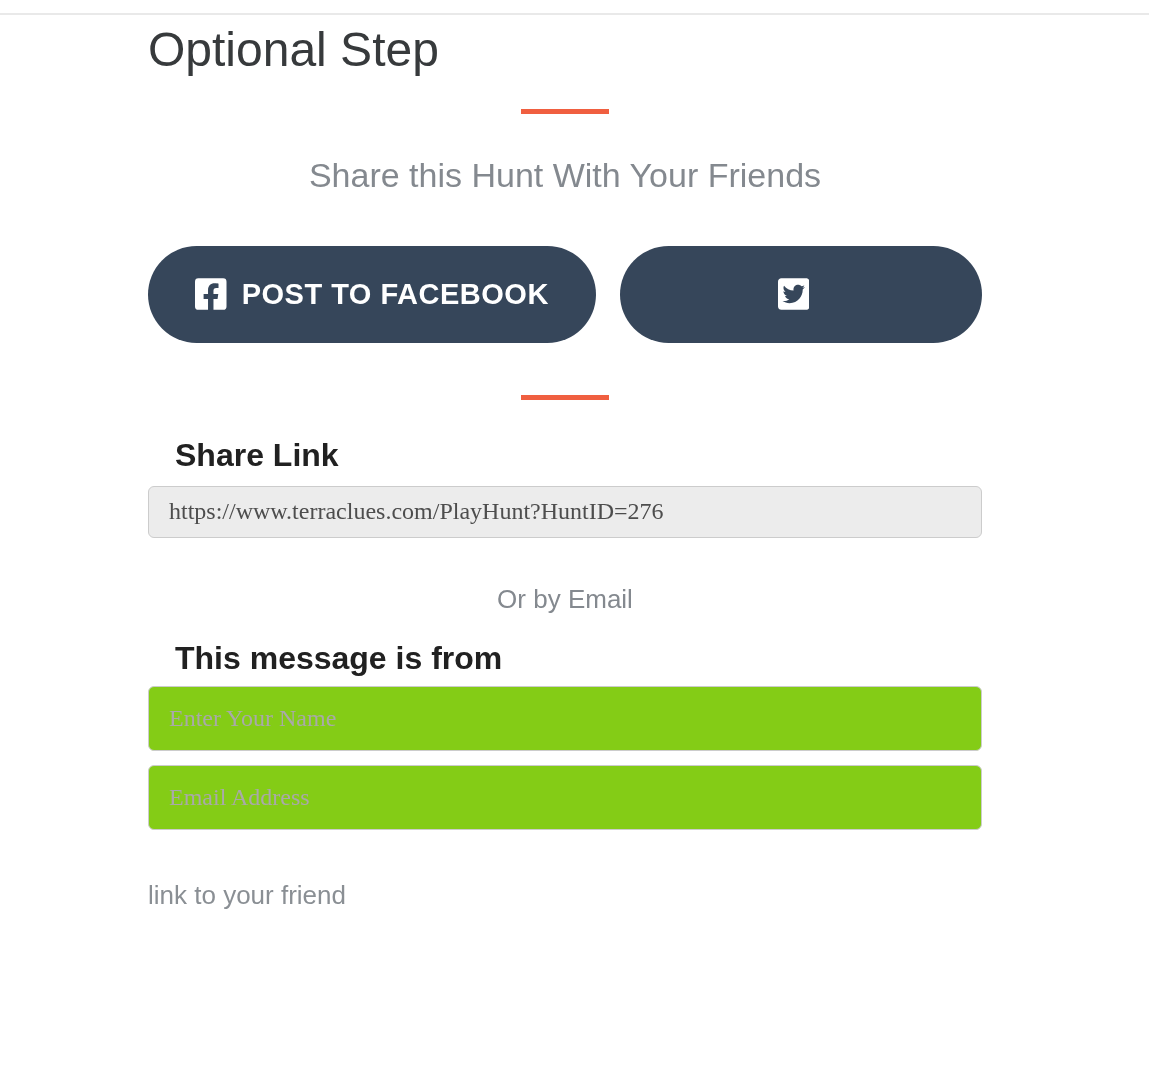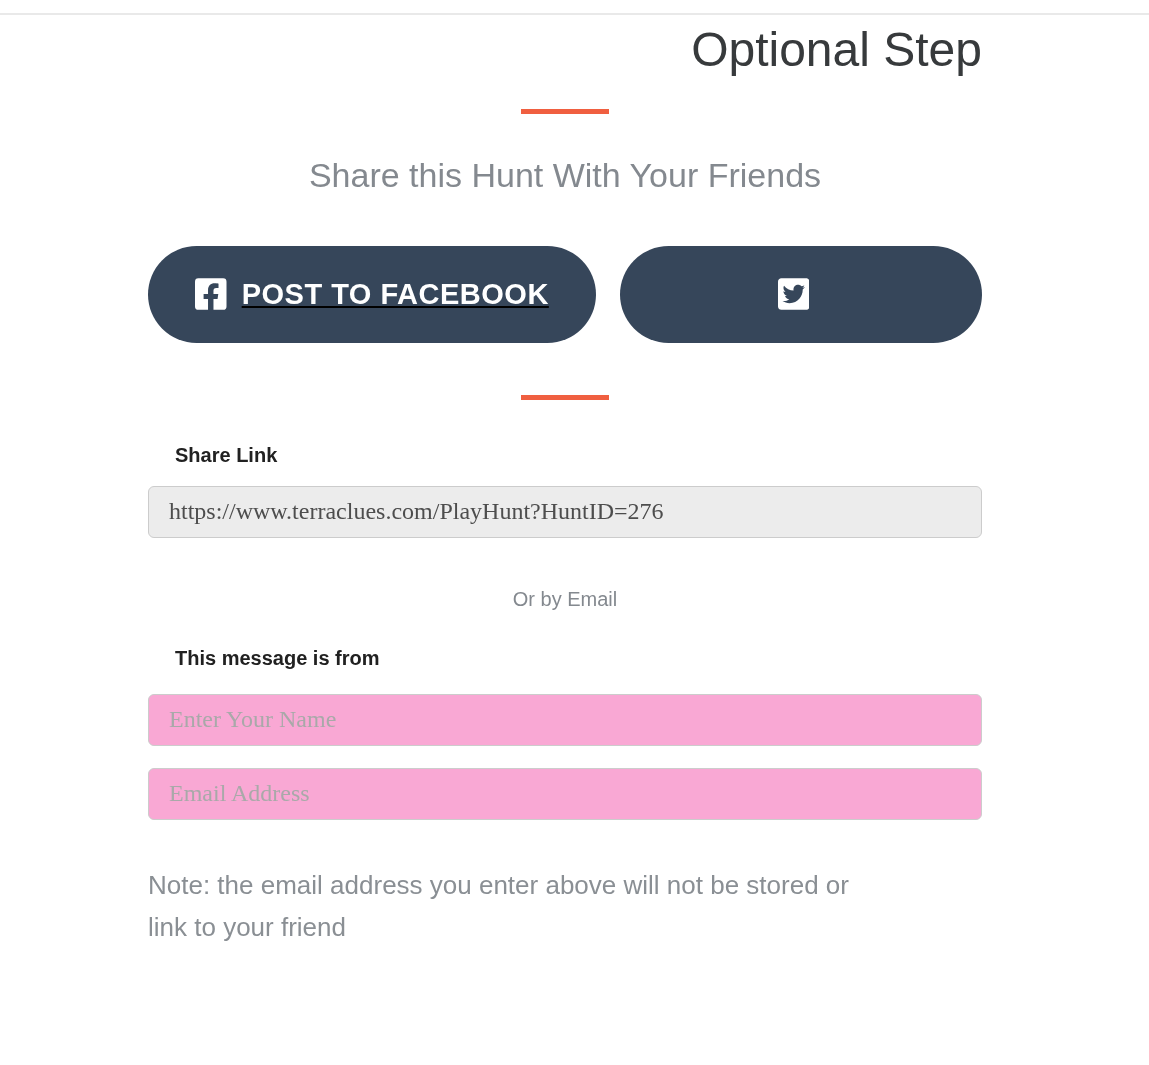--- a/index.html
+++ b/index.html
@@ -16,21 +16,21 @@
   .topbar {
     height: 13px;
     border-bottom: 2px solid #e9e9e9;
   }
   .container {
     width: 834px;
     margin-left: 148px;
   }
   .page-title {
     margin: 9px 0 0 0;
-    text-align: right;
+    text-align: left;
     font-size: 48px;
     font-weight: 400;
     color: #373a3c;
     line-height: 1.1;
   }
   .divider {
     width: 88px;
     height: 5px;
     background: #F05F40;
     border: none;
@@ -41,21 +41,20 @@
     text-align: center;
     font-size: 34px;
     color: #84898F;
     line-height: 30px;
   }
   .buttons-row {
     margin-top: 56px;
     display: flex;
     justify-content: space-between;
     align-items: center;
-    text-decoration: underline;
   }
   .pill-btn {
     height: 97px;
     border: none;
     border-radius: 48.5px;
     background: #36465A;
     color: #ffffff;
     font-family: "Liberation Sans", sans-serif;
     font-size: 29px;
     font-weight: bold;
@@ -77,21 +76,21 @@
   .divider-2 {
     width: 88px;
     height: 5px;
     background: #F05F40;
     border: none;
     margin: 52px auto 0 auto;
   }
   .field-label {
     margin-top: 41px;
     padding-left: 27px;
-    font-size: 20px;
+    font-size: 32px;
     font-weight: bold;
     color: #212121;
     line-height: 28px;
   }
   .text-input {
     margin-top: 17px;
     width: 100%;
     box-sizing: border-box;
     height: 52px;
     font-family: Liberation Serif, serif;
@@ -99,33 +98,33 @@
     padding: 0 20px;
     border: 1px solid #cccccc;
     border-radius: 6px;
     outline: none;
   }
   .text-input.readonly-gray {
     background: #ececec;
     color: #4d4d4d;
   }
   .text-input.white {
-    margin-top: 22px;
-    height: 52px;
-    background: #f9a8d4;
+    margin-top: 14px;
+    height: 65px;
+    background: #84cc16;
     color: #444444;
   }
   .text-input.white::placeholder {
     color: #a9a9a9;
     opacity: 1;
   }
   .or-email-heading {
     margin-top: 46px;
     text-align: center;
-    font-size: 20px;
+    font-size: 26px;
     color: #84898F;
     line-height: 30px;
   }
   .field-label.second { margin-top: 30px; }
   .field-label.third  { margin-top: 40px; }
   .note {
     margin-top: 44px;
     font-size: 26px;
     line-height: 42px;
     color: #8A8F94;
@@ -172,17 +171,16 @@
   <input class="text-input readonly-gray" type="text" value="https://www.terraclues.com/PlayHunt?HuntID=276" style="">
 
   <div class="or-email-heading">Or by Email</div>
 
   <div class="field-label second">This message is from</div>
   <input class="text-input white" type="text" placeholder="Enter Your Name" style="">
 
   <input class="text-input white" type="text" placeholder="Email Address" style="">
 
   <div class="note">
-    <span>Note: the email address you enter above will not be stored or</span>
     <span>link to your friend</span>
   </div>
 
 </div>
 
 </body></html>

